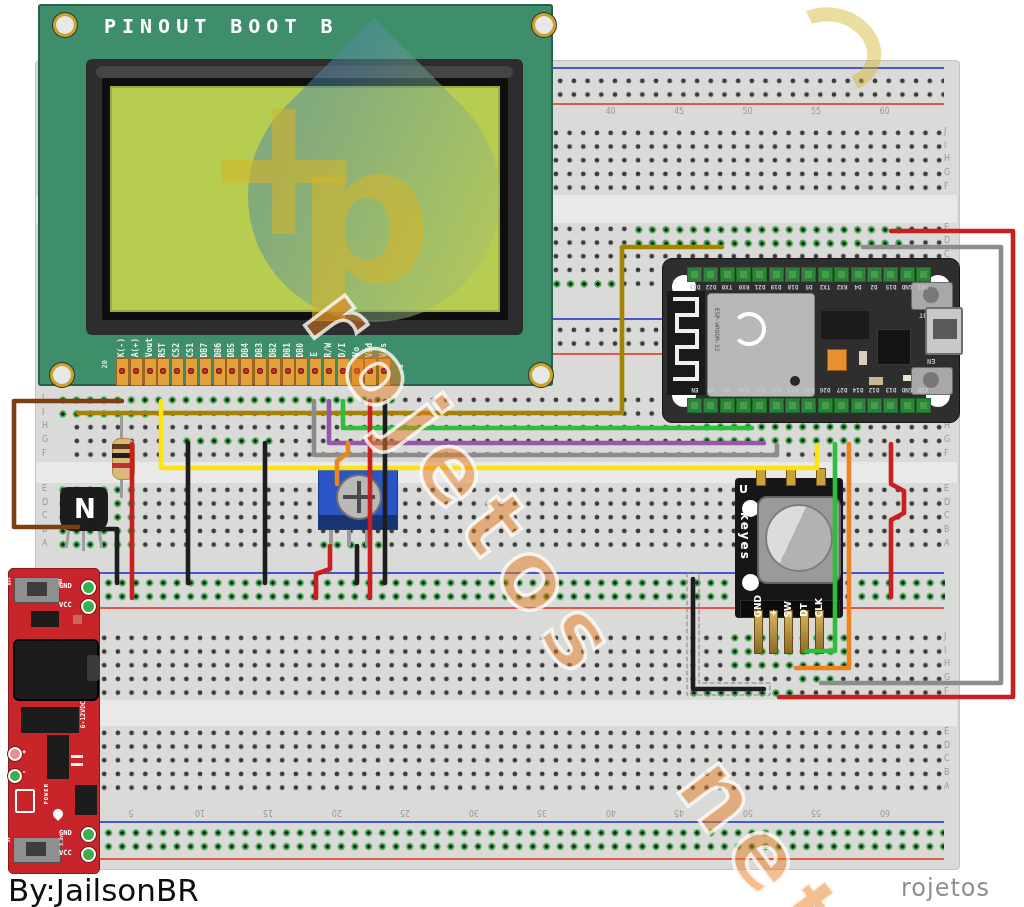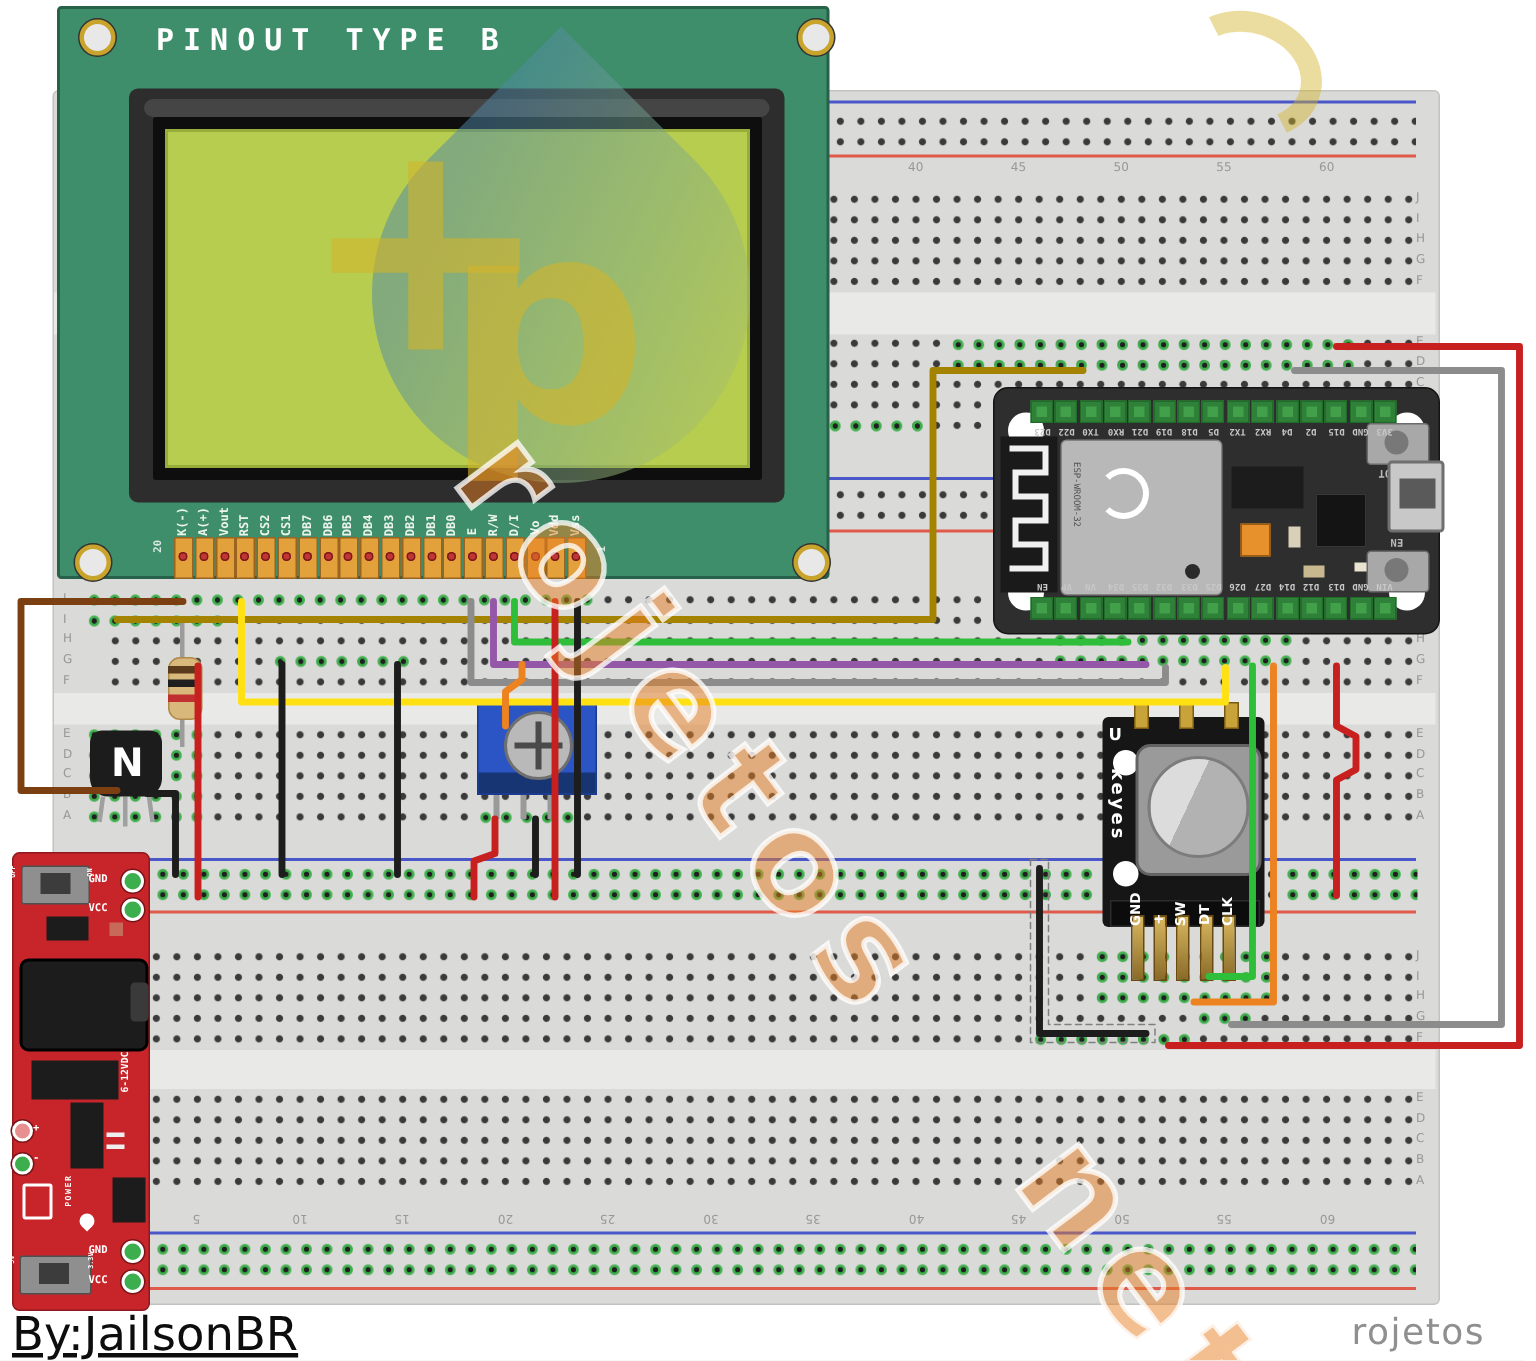--- a/index.html
+++ b/index.html
@@ -87,21 +87,21 @@
   
   #droplet{left:248px;top:70px;width:252px;height:252px;transform:rotate(-45deg);
         border-radius:50% 0 50% 50%;opacity:.5;
         background:linear-gradient(160deg,#4e87a8 20%,#7fa98a 60%,#a8bf6a 90%);}
   .wm-glyph{font-weight:700;color:rgba(210,180,44,.6);line-height:.8;}
   .wm{font:700 92px "DejaVu Sans",sans-serif;color:rgba(232,126,34,.5);
       -webkit-text-stroke:3.5px rgba(255,255,255,.78);letter-spacing:14px;transform-origin:left top;white-space:nowrap;}
   #swirl{left:782px;top:8px;width:72px;height:56px;border:14px solid rgba(210,180,44,.45);
         border-radius:50%;border-left-color:transparent;border-bottom-color:transparent;transform:rotate(18deg);}
   
-  #credit{left:8px;top:872px;font:31px "DejaVu Sans",sans-serif;color:#0d0d0d;text-decoration:underline;}
+  #credit{left:8px;top:872px;font:31px "DejaVu Sans",sans-serif;color:#0d0d0d;}
   #brand{left:901px;top:874px;font:24px "DejaVu Sans",sans-serif;color:#8f8f8f;letter-spacing:1px;}
 </style>
 </head>
 <body>
 
 <div id="stage">
 
   <div class="a" id="board"></div>
   <div class="a chan" style="left:36px;top:195px;width:921px;height:28px;"></div>
   <div class="a chan" style="left:36px;top:462px;width:921px;height:21px;"></div>
@@ -271,21 +271,21 @@
     <div class="a pm-sw" style="left:4px;top:268px;width:46px;height:24px;"></div>
     <span class="a pm-txt pm-v" style="left:-3px;top:268px;font-size:4.5px;">5V</span>
     <span class="a pm-txt pm-v" style="left:50px;top:266px;font-size:4.5px;">3.3V</span>
     <span class="a pm-txt" style="left:50px;top:260px;">GND</span>
     <div class="a pm-pin" style="left:72px;top:258px;"></div>
     <span class="a pm-txt" style="left:50px;top:280px;">VCC</span>
     <div class="a pm-pin" style="left:72px;top:278px;"></div>
   </div>
 
   <div class="a" id="lcd">
-    <span class="a" id="lcd-title">PINOUT TYPE B</span>
+    <span class="a" id="lcd-title">PINOUT BOOT B</span>
     <div class="a screw" style="left:13px;top:7px;"></div>
     <div class="a screw" style="left:492px;top:7px;"></div>
     <div class="a screw" style="left:10px;top:357px;"></div>
     <div class="a screw" style="left:489px;top:357px;"></div>
     <div class="a" id="bezel">
       <div class="a" id="bezel-bar"></div>
     </div>
     <div class="a" id="screen-frame"></div>
     <div class="a" id="screen"></div>
   </div>

